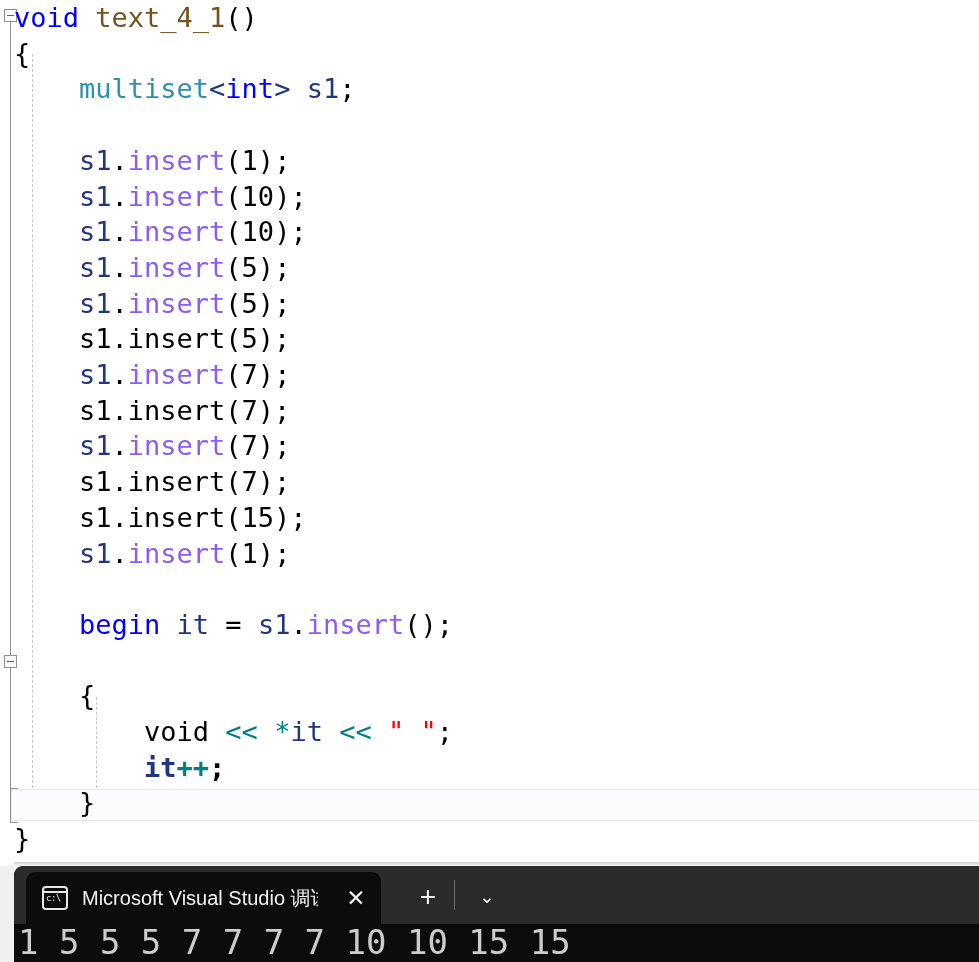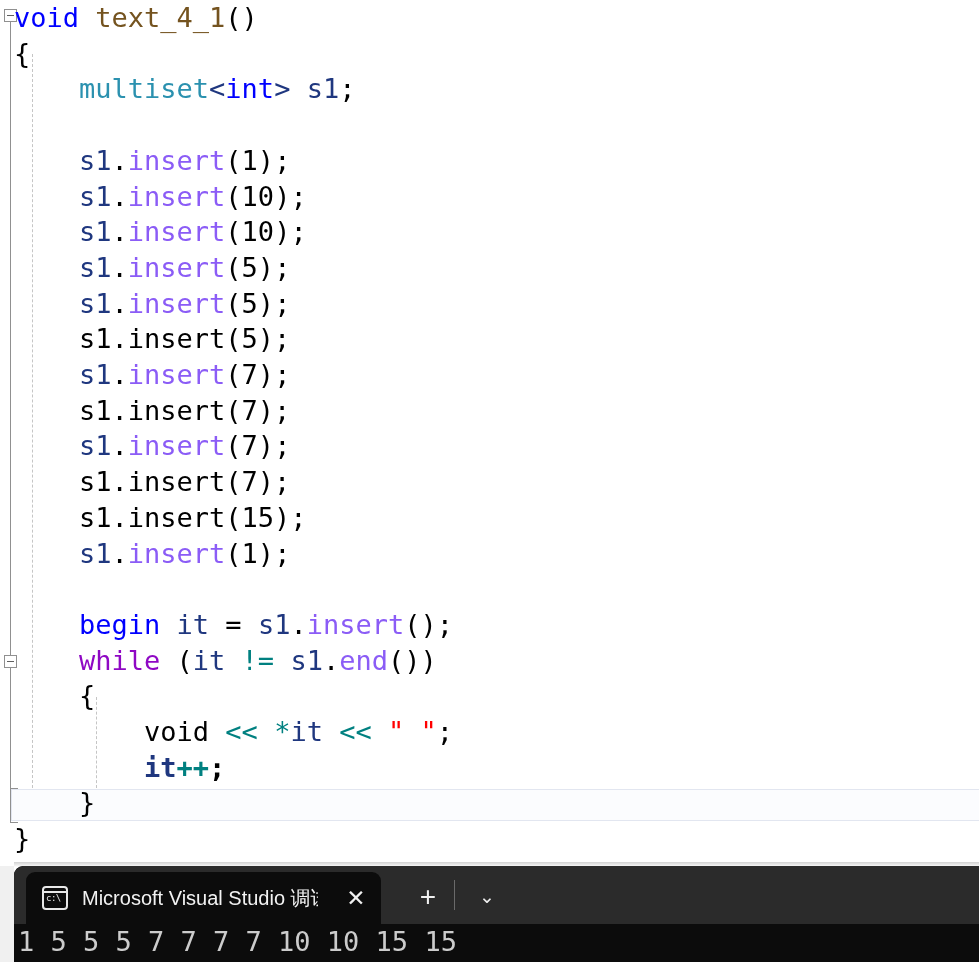--- a/index.html
+++ b/index.html
@@ -240,21 +240,21 @@
     top: 58px;
     width: 965px;
     height: 38px;
     background: #0c0c0c;
   }
   #term-output {
     position: absolute;
     left: 4px;
     top: 0px;
     font-family: "DejaVu Sans Mono", "Liberation Mono", monospace;
-    font-size: 27px;
+    font-size: 34px;
     line-height: 36px;
     color: #cccccc;
     white-space: pre;
   }
   
   #page-left-edge {
     position: absolute;
     left: 0;
     top: 866px;
     width: 14px;
@@ -301,21 +301,20 @@
     <div class="ln" style="top:285.6px;"><span>    </span><span class="var">s1</span><span class="pl">.</span><span class="meth">insert</span><span class="pl">(5);</span></div>
     <div class="ln" style="top:321.3px;"><span>    </span><span class="pl">s1.insert(5);</span></div>
     <div class="ln" style="top:357.0px;"><span>    </span><span class="var">s1</span><span class="pl">.</span><span class="meth">insert</span><span class="pl">(7);</span></div>
     <div class="ln" style="top:392.7px;"><span>    </span><span class="pl">s1.insert(7);</span></div>
     <div class="ln" style="top:428.4px;"><span>    </span><span class="var">s1</span><span class="pl">.</span><span class="meth">insert</span><span class="pl">(7);</span></div>
     <div class="ln" style="top:464.1px;"><span>    </span><span class="pl">s1.insert(7);</span></div>
     <div class="ln" style="top:499.8px;"><span>    </span><span class="pl">s1.insert(15);</span></div>
     <div class="ln" style="top:535.5px;"><span>    </span><span class="var">s1</span><span class="pl">.</span><span class="meth">insert</span><span class="pl">(1);</span></div>
     <div class="ln" style="top:571.2px;"></div>
     <div class="ln" style="top:606.9px;"><span>    </span><span class="kw">begin</span><span class="pl"> </span><span class="var">it</span><span class="pl"> = </span><span class="var">s1</span><span class="pl">.</span><span class="meth">insert</span><span class="pl">();</span></div>
-    <div class="ln" style="top:642.6px;"><span>    </span><span class="kwc">while</span><span class="pl"> (</span><span class="var">it</span><span class="pl"> </span><span class="op">!=</span><span class="pl"> </span><span class="var">s1</span><span class="pl">.</span><span class="meth">end</span><span class="pl">())</span></div>
     <div class="ln" style="top:678.3px;"><span>    </span><span class="pl">{</span></div>
     <div class="ln" style="top:714.0px;"><span>        </span><span class="pl">void</span><span class="pl"> </span><span class="op">&lt;&lt;</span><span class="pl"> </span><span class="op">*</span><span class="var">it</span><span class="pl"> </span><span class="op">&lt;&lt;</span><span class="pl"> </span><span class="strr">" "</span><span class="pl">;</span></div>
     <div class="ln" style="top:749.7px;font-weight:bold;"><span>        </span><span class="var">it</span><span class="op">++</span><span class="pl">;</span></div>
     <div class="ln" style="top:785.4px;"><span>    </span><span class="pl">}</span></div>
     <div class="ln" style="top:821.1px;"><span class="pl">}</span></div>
   </div>
 </div>
 
 <div id="page-left-edge"></div>
 <div id="term-shadow"></div>

